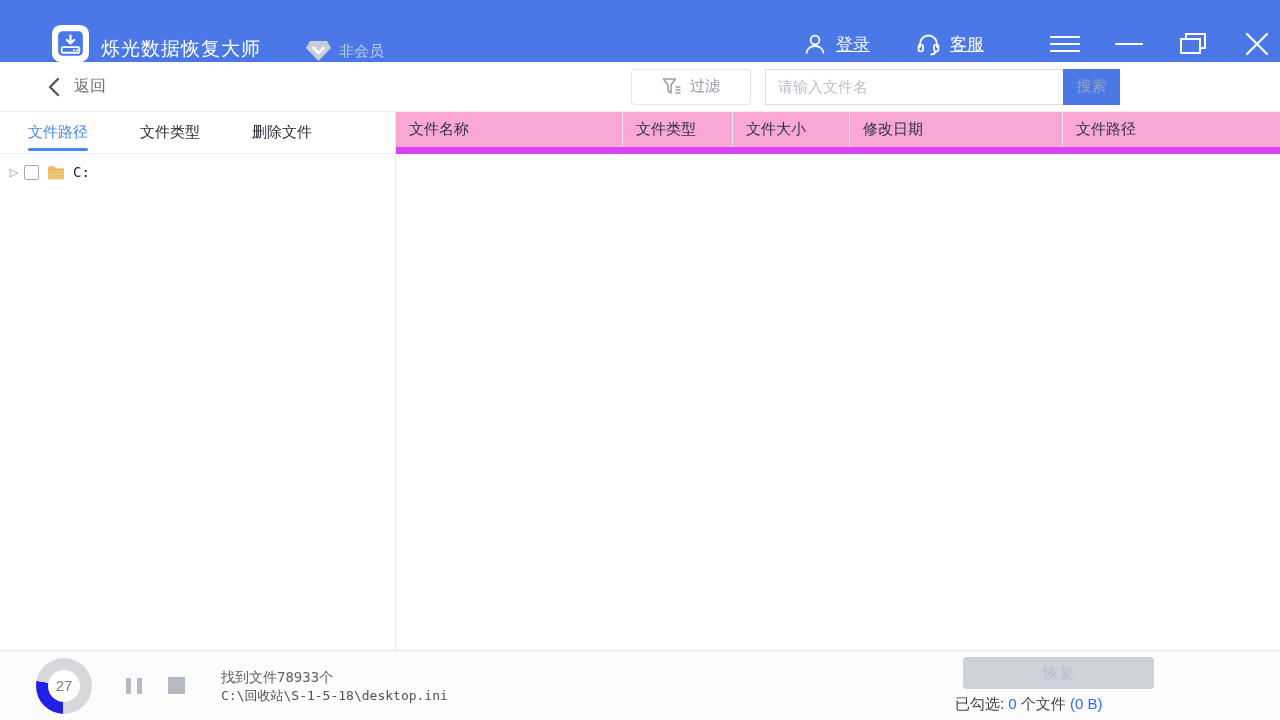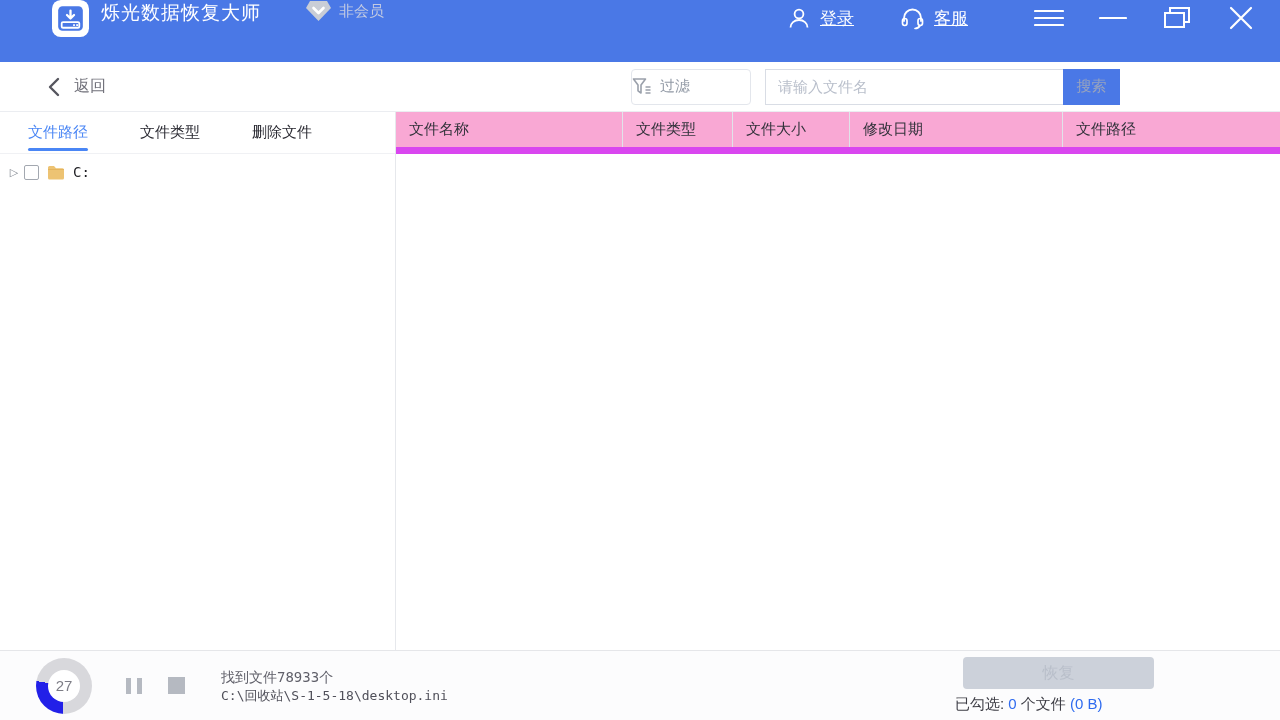--- a/index.html
+++ b/index.html
@@ -1,42 +1,42 @@
 <!DOCTYPE html>
 <html><head>
 <meta charset="utf-8">
 <style>
   * { margin:0; padding:0; box-sizing:border-box; }
   html,body { width:1280px; height:720px; overflow:hidden;
     font-family:"Liberation Sans", sans-serif; background:#fff; }
 
   
-  .titlebar { height:62px; background:#4a78e6; display:flex; align-items:flex-start;
-    padding:0 18px 0 52px; color:#fff; }
+  .titlebar { height:62px; background:#4a78e6; display:flex; align-items:flex-end;
+    padding:0 2px 0 52px; color:#fff; }
   .logo { width:37px; height:37px; flex:0 0 auto; }
   .app-title { font-size:19px; font-weight:500; color:#fff; margin-left:12px;
     letter-spacing:1px; }
   .member { display:flex; align-items:center; margin-left:44px; }
   .member-text { color:#c3cbe2; font-size:15px; margin-left:7px; }
   .tb-right { margin-left:auto; display:flex; align-items:center; }
   .tb-group { display:flex; align-items:center; cursor:pointer; }
   .tb-group .lbl { font-size:17px; margin-left:9px; color:#fff;text-decoration:underline; }
   .login-group { margin-right:46px; }
   .service-group { margin-right:38px; }
   .winbtn { width:42px; height:36px; display:flex; align-items:center;
     justify-content:center; cursor:pointer; margin-left:22px; }
 
   
   .toolbar { height:50px; background:#fff; display:flex; align-items:center;
     border-bottom:1px solid #ebedf1; padding-left:46px; }
   .back { display:flex; align-items:center; cursor:pointer; }
   .back-label { font-size:16px; color:#72727b; margin-left:12px; }
   .toolbar-right { margin-left:auto; display:flex; align-items:center; margin-right:160px; }
   .filter-btn { width:120px; height:36px; border:1px solid #e3e6ec; border-radius:4px;
-    display:flex; align-items:center; background:#fff;
+    display:flex; align-items:center; justify-content:center; background:#fff;
     cursor:pointer; margin-right:14px; }
   .filter-btn span { font-size:15px; color:#9199a5; margin-left:8px; }
   .search-wrap { display:flex; align-items:stretch; height:36px; }
   .search-input { width:298px; height:36px; border:1px solid #d9dde5; border-right:none;
     padding:0 12px; font-size:15px; color:#333; outline:none;
     font-family:"Liberation Sans", sans-serif; }
   .search-input::placeholder { color:#b9bfcb; }
   .search-btn { width:57px; height:36px; background:#4a78e6; border:none;
     color:#97a3be; font-size:15px; cursor:pointer;
     font-family:"Liberation Sans", sans-serif; }

